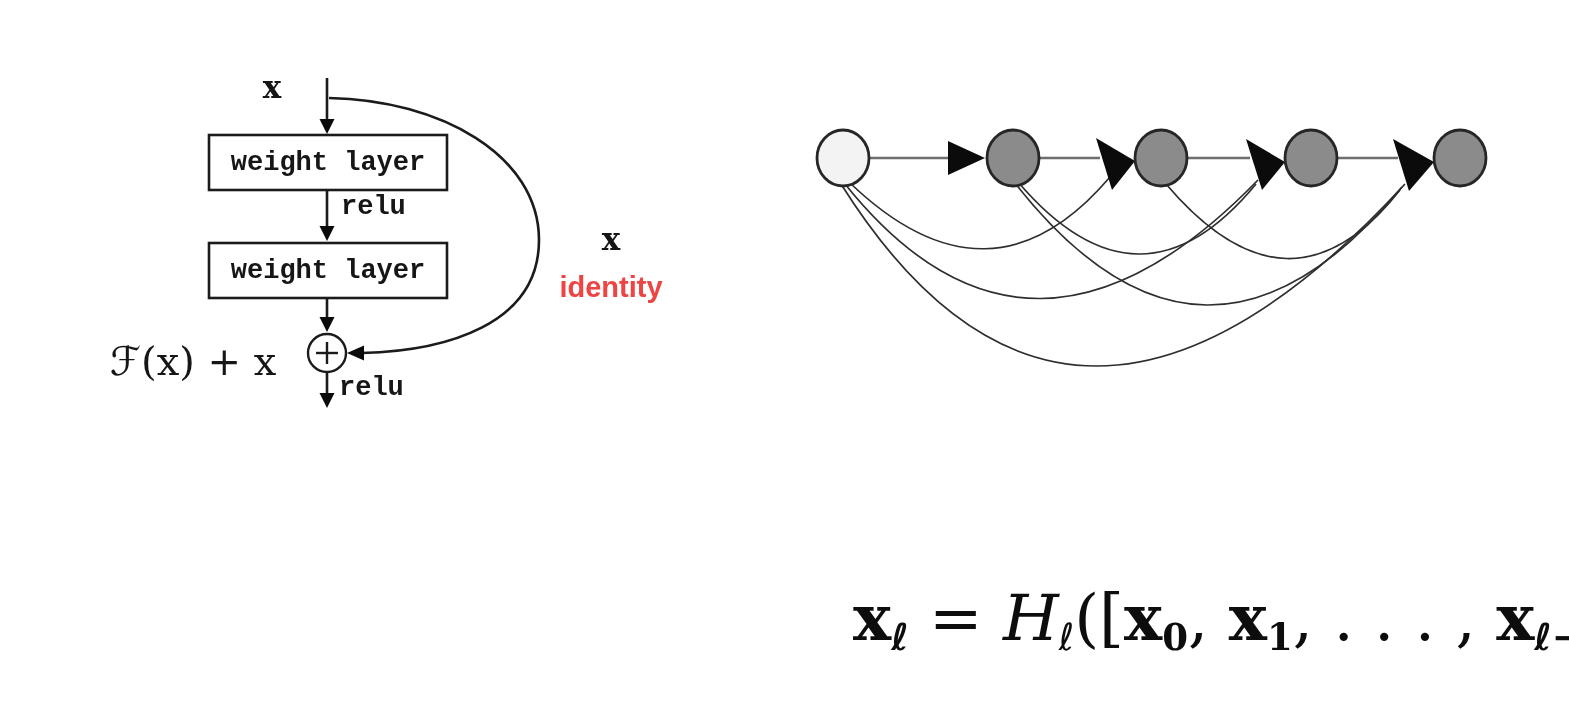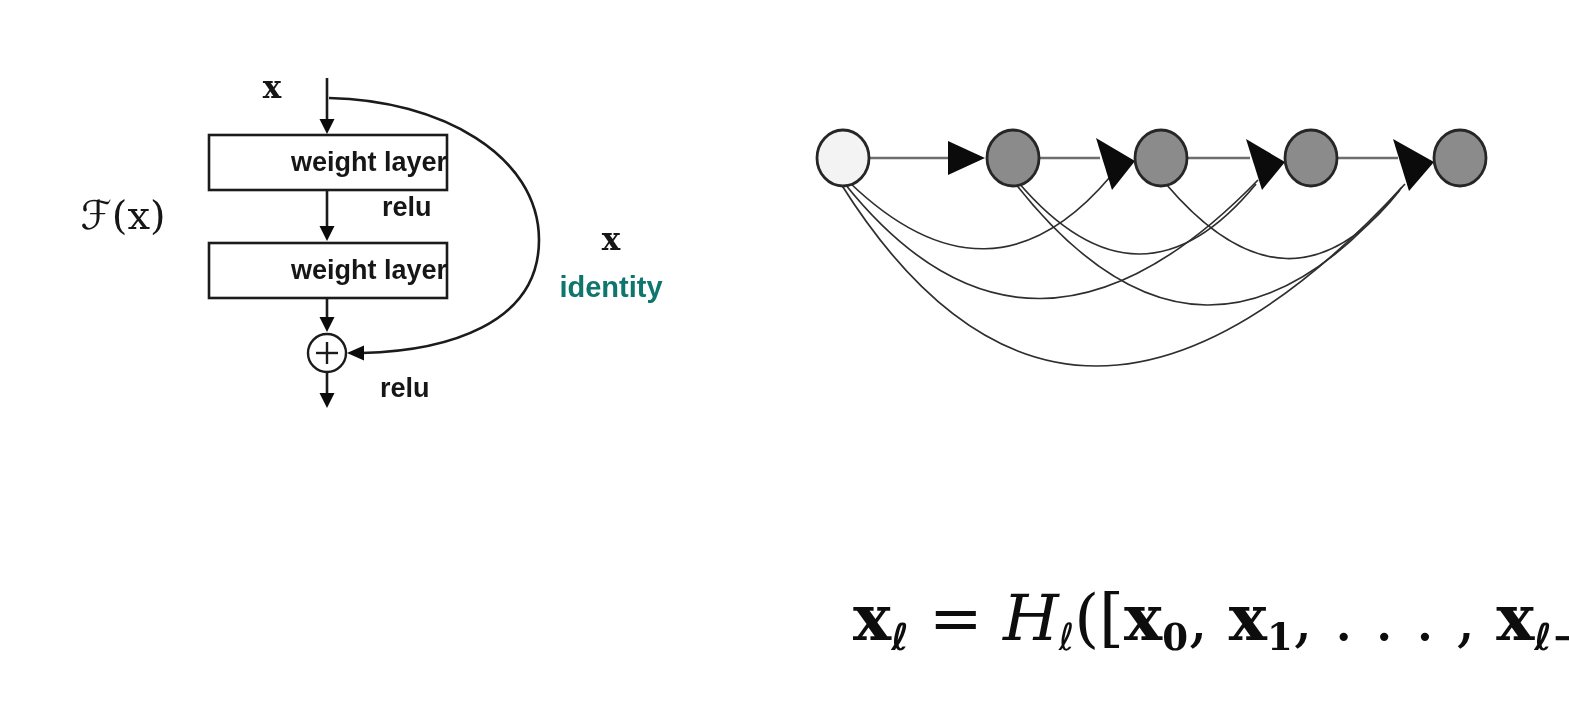--- a/index.html
+++ b/index.html
@@ -3,22 +3,22 @@
 <meta charset="utf-8">
 <style>
   html,body{margin:0;padding:0;background:#ffffff;}
   .page{
     position:relative;width:1569px;height:725px;background:#ffffff;
     font-family:"Liberation Sans",sans-serif;color:#111111;overflow:hidden;
   }
   .layer-svg{position:absolute;left:0;top:0;}
   .lbl{position:absolute;white-space:nowrap;}
   .center{display:flex;align-items:center;justify-content:center;text-align:center;}
-  .sans-b{font-family:Liberation Sans, sans-serif;font-weight:700;color:#161616;padding-left:41px;}
-  .sans-sb{font-family:"Liberation Sans",sans-serif;font-weight:600;color:#0f766e;}
+  .sans-b{font-family:Liberation Mono, monospace;font-weight:700;color:#161616;}
+  .sans-sb{font-family:"Liberation Sans",sans-serif;font-weight:600;color:#ef4444;}
   .serif-b{font-family:"DejaVu Serif","DejaVu Sans",serif;font-weight:700;color:#161616;}
   .math{font-family:"DejaVu Serif","DejaVu Sans",serif;color:#161616;}
   .eq{
     position:absolute;font-family:"DejaVu Serif","DejaVu Sans",serif;
     font-size:64px;color:#0d0d0d;white-space:nowrap;line-height:1.05;
   }
   .eq-n{}
   .eq-b{font-weight:700;}
   .eq-i{font-style:italic;}
   .eq-sub{font-size:0.58em;vertical-align:-0.26em;}
@@ -85,22 +85,22 @@
   </svg>
 
   <div class="lbl serif-b center" style="left:247px;top:69px;width:50px;height:36px;font-size:31px;">x</div>
 
   <div class="lbl sans-b center" style="left:209px;top:135px;width:238px;height:55px;font-size:27px;">weight layer</div>
 
   <div class="lbl sans-b" style="left:341px;top:192px;font-size:27px;">relu</div>
 
   <div class="lbl sans-b center" style="left:209px;top:243px;width:238px;height:55px;font-size:27px;">weight layer</div>
 
-  <div class="lbl math center" style="left:58px;top:192px;width:130px;height:46px;font-size:40px;">ℱ(x)</div>
 
+  <div class="lbl math center" style="left:98px;top:338px;width:190px;height:46px;font-size:40px;">ℱ(x) + x</div>
 
   <div class="lbl sans-b" style="left:339px;top:373px;font-size:27px;">relu</div>
 
   <div class="lbl serif-b center" style="left:586px;top:221px;width:50px;height:36px;font-size:31px;">x</div>
 
   <div class="lbl sans-sb center" style="left:549px;top:269px;width:124px;height:36px;font-size:29px;">identity</div>
 
 
   <div class="eq" style="left:853px;top:584px;"><span class="eq-b">x</span><span class="eq-bsub">ℓ</span><span class="eq-n"> = </span><span class="eq-i">H</span><span class="eq-sub">ℓ</span><span class="eq-n">([</span><span class="eq-b">x</span><span class="eq-bsub">0</span><span class="eq-n">, </span><span class="eq-b">x</span><span class="eq-bsub">1</span><span class="eq-n">, . . . , </span><span class="eq-b">x</span><span class="eq-bsub">ℓ−1</span></div>
 

